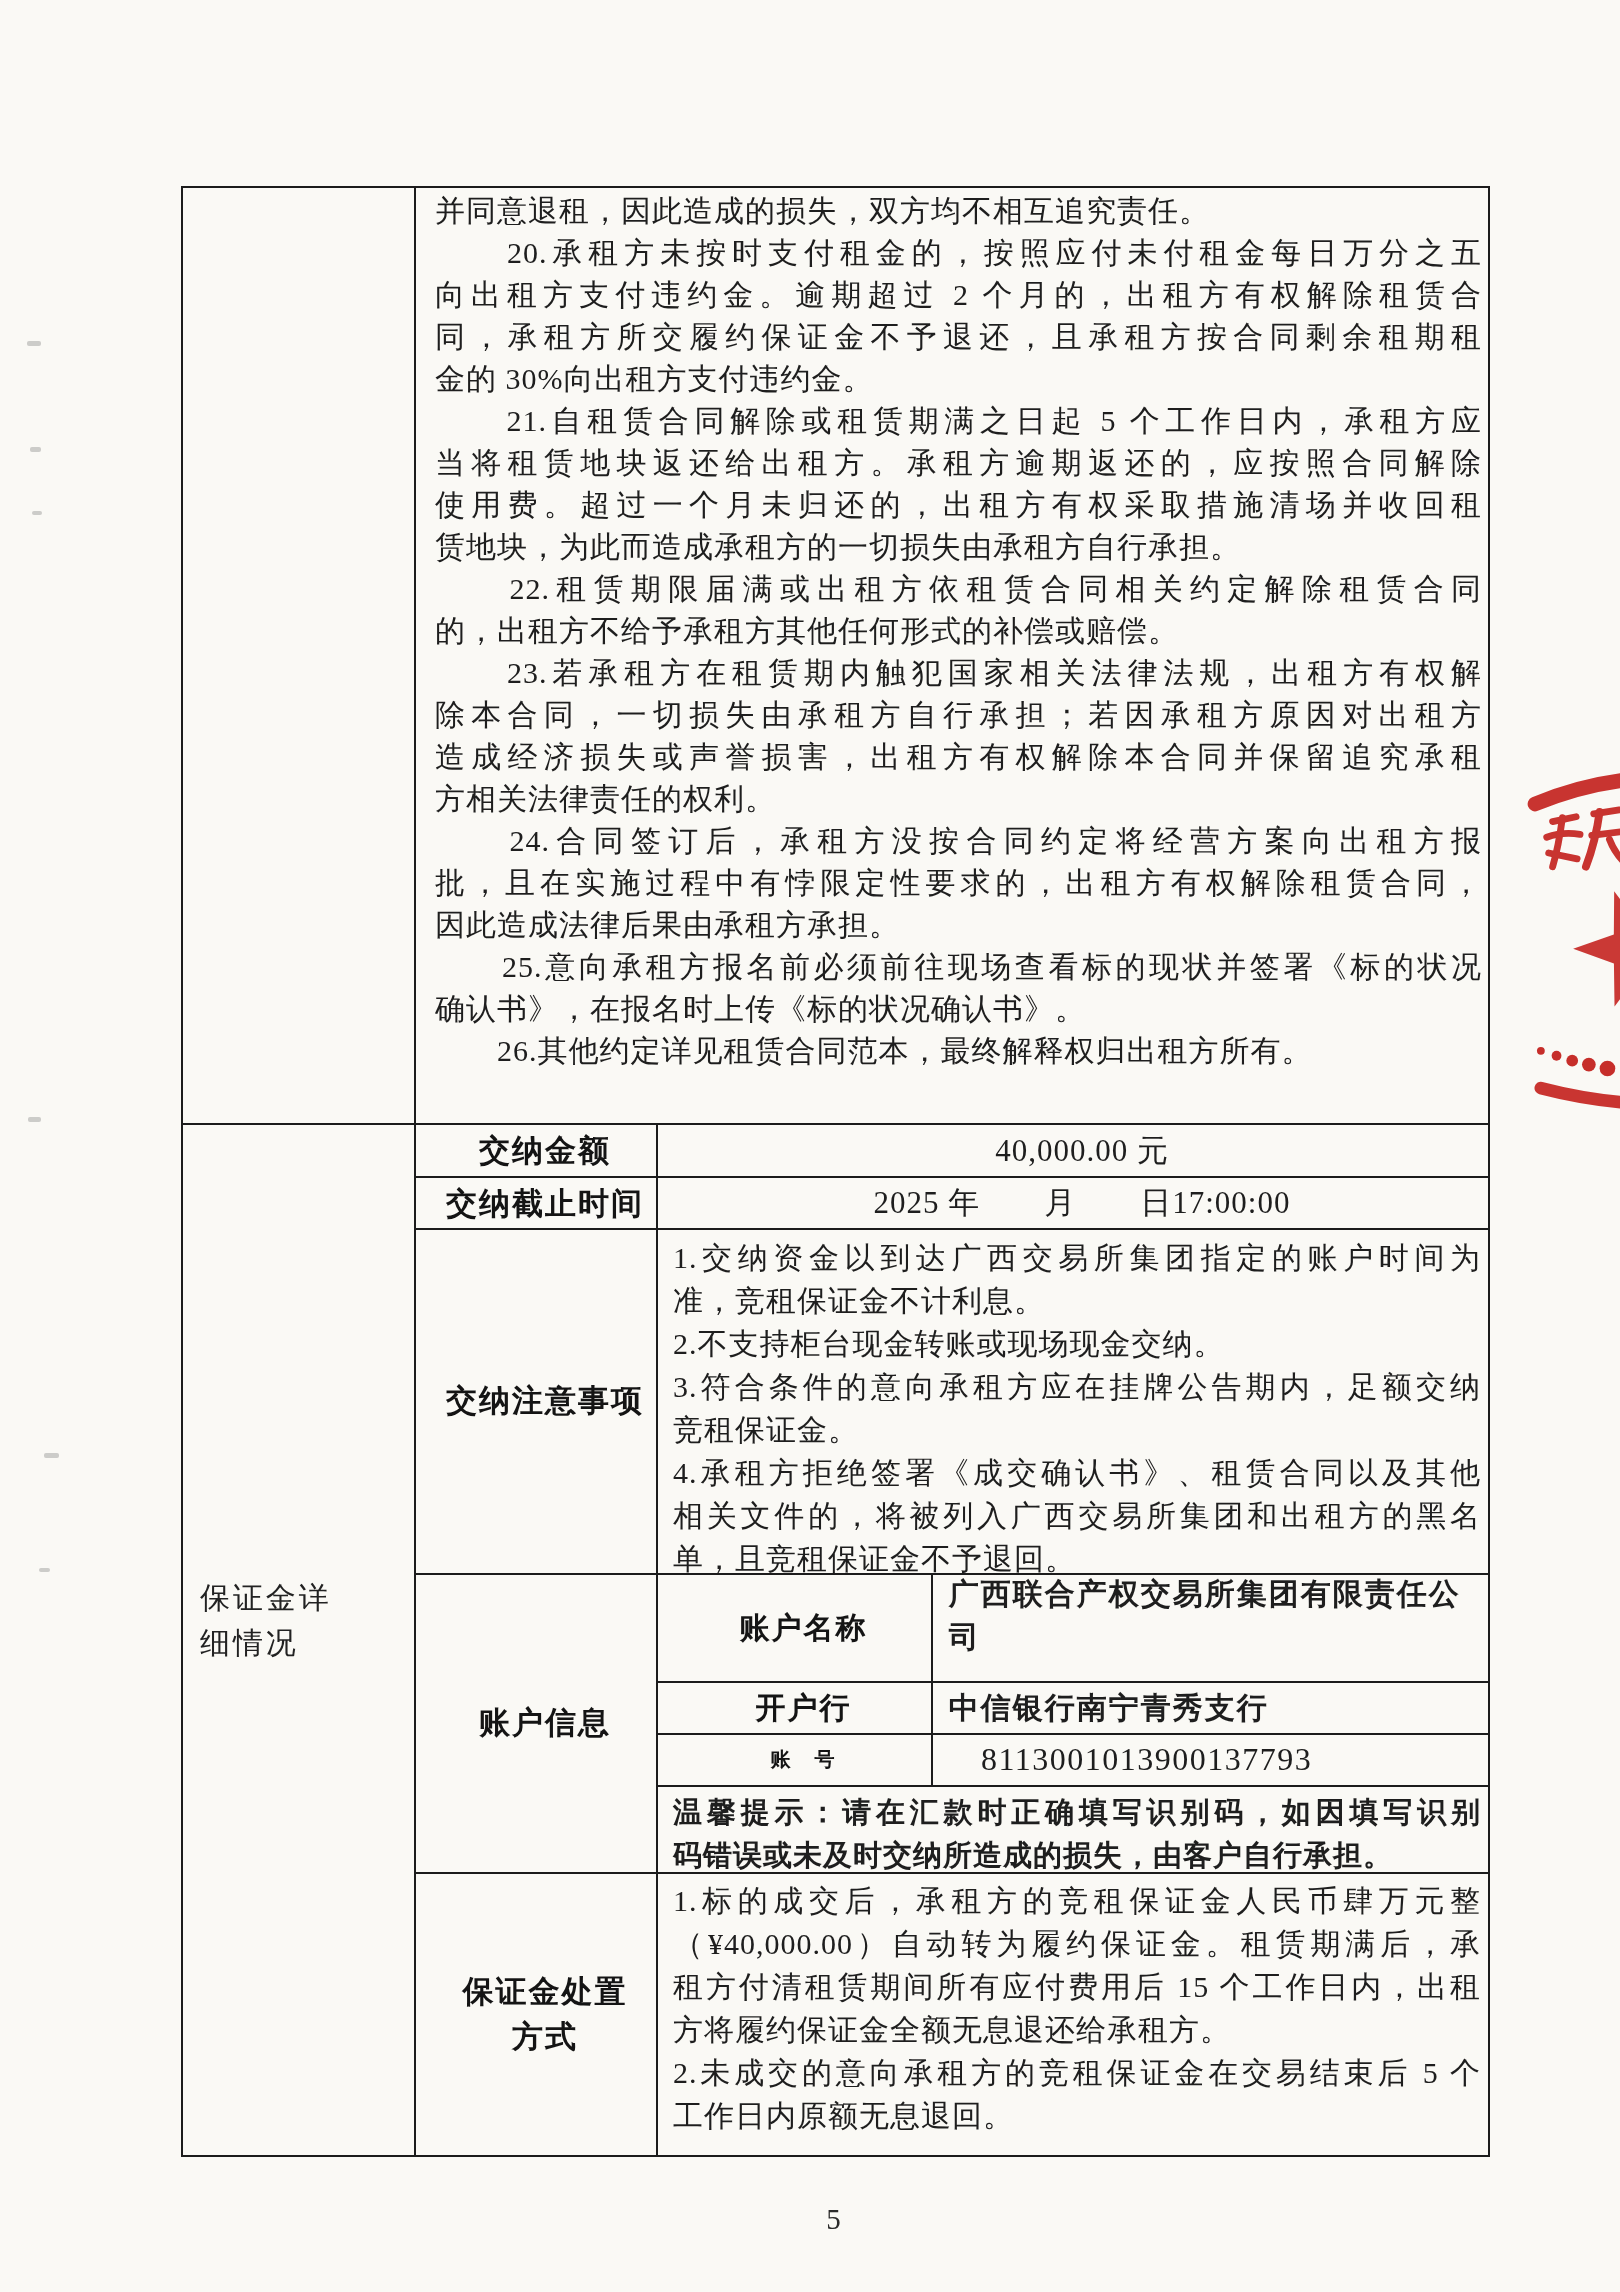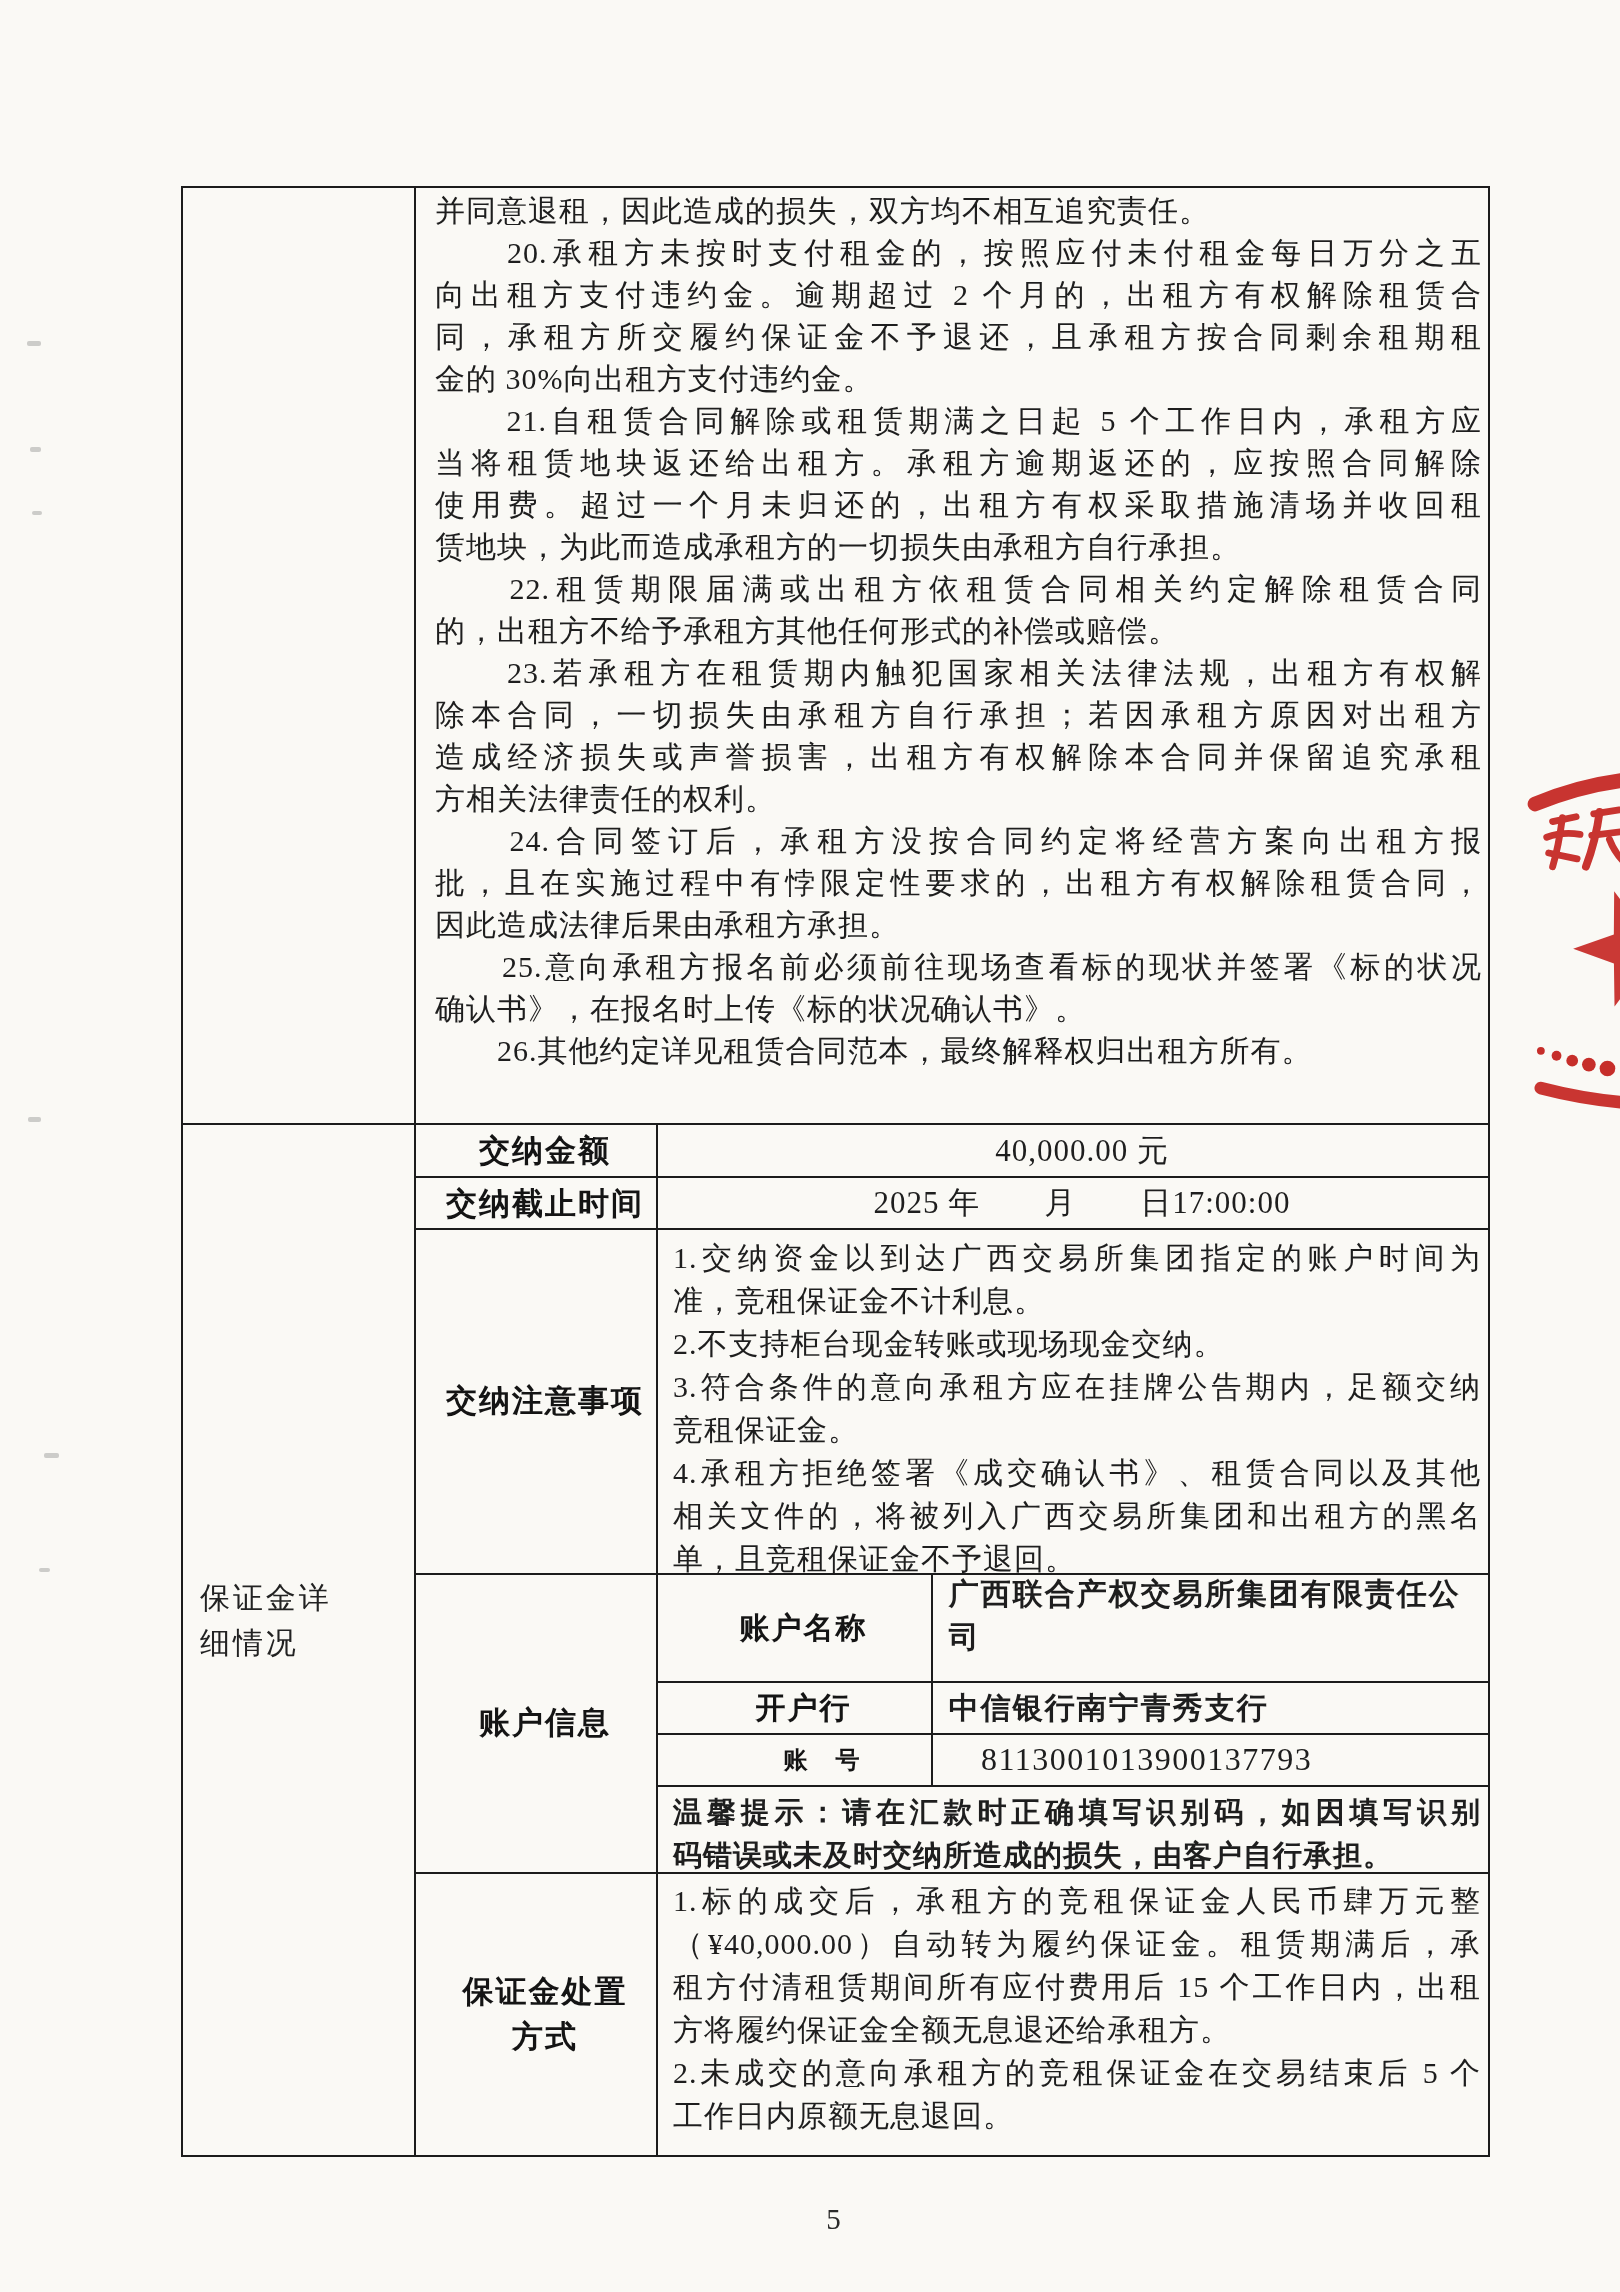--- a/index.html
+++ b/index.html
@@ -141,21 +141,21 @@
   </div>
 
 <div class="cell lbl" style="left:414px;top:1573px;width:242px;height:299px;text-align:center;">账户信息</div>
 
 <div class="cell lbl" style="left:656px;top:1573px;width:275px;height:108px;font-size:30px;">账户名称</div>
 <div class="cell val-cn acct-val-cell" style="left:933px;top:1573px;width:529px;height:84px;">广西联合产权交易所集团有限责任公司</div>
 
 <div class="cell lbl" style="left:656px;top:1681px;width:275px;height:52px;font-size:30px;">开户行</div>
 <div class="cell val-cn acct-val-cell" style="left:933px;top:1681px;width:529px;height:52px;">中信银行南宁青秀支行</div>
 
-<div class="cell lbl" style="left:656px;top:1733px;width:275px;height:52px;font-size:24px;margin-left:19px;">账　号</div>
+<div class="cell lbl" style="left:656px;top:1733px;width:275px;height:52px;font-size:20px;">账　号</div>
 <div class="cell val-num acct-val-cell" style="left:933px;top:1733px;width:529px;height:52px;padding-left:48px;">8113001013900137793</div>
 
 <div class="lines tip-lines">
     <div class="ln">温馨提示：请在汇款时正确填写识别码，如因填写识别</div>
     <div class="ln end">码错误或未及时交纳所造成的损失，由客户自行承担。</div>
   </div>
 
 <div class="cell lbl" style="left:414px;top:1872px;width:242px;height:283px;">
   <div>
     <div>保证金处置</div>

